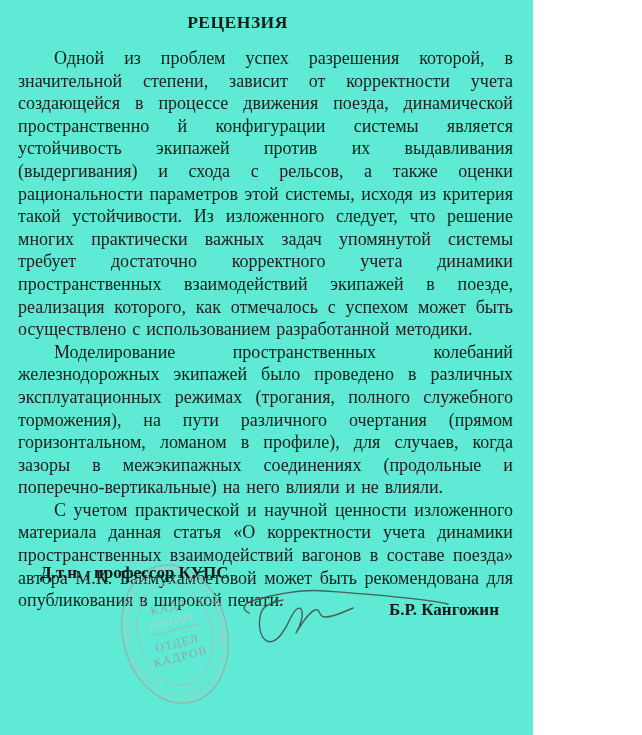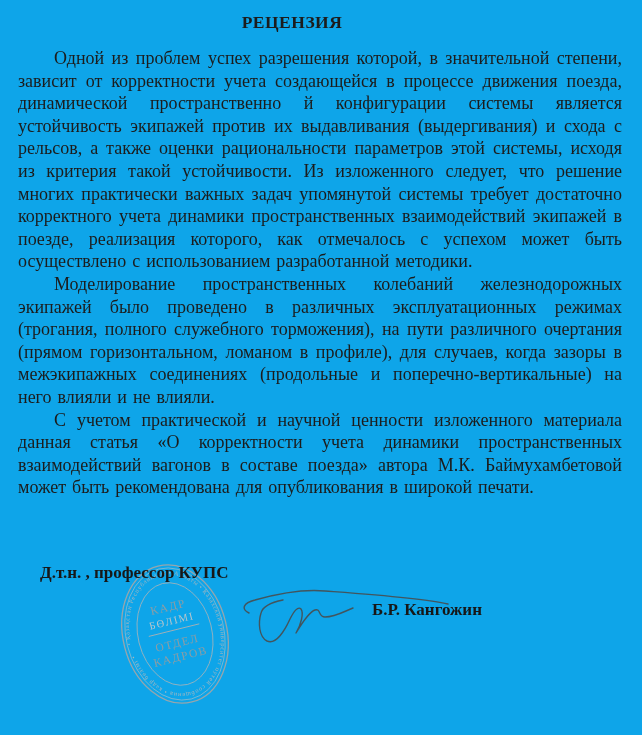--- a/index.html
+++ b/index.html
@@ -2,23 +2,23 @@
 <html><head>
 <meta charset="utf-8">
 <style>
   html, body {
     margin: 0;
     padding: 0;
     background: #ffffff;
   }
   .page {
     position: relative;
-    width: 642px;
+    width: 533px;
     height: 735px;
-    background: #0ea5e9;
+    background: #5eead4;
     font-family: "Liberation Serif", "DejaVu Serif", serif;
     color: #1c1c1c;
     overflow: hidden;
     box-sizing: border-box;
     padding: 12px 20px 0 18px;
   }
   .title {
     margin: 0 0 4px 0;
     font-size: 17.5px;
     font-weight: bold;
@@ -100,21 +100,21 @@
   .sig-label, .sig-name {
     position: absolute;
     font-family: "Liberation Serif", serif;
     font-size: 17px;
     font-weight: bold;
     color: #171717;
     z-index: 3;
     white-space: nowrap;
   }
   .sig-label { left: 40px; top: 563px; }
-  .sig-name  { left: 372px; top: 600px; }
+  .sig-name  { left: 389px; top: 600px; }
 </style>
 </head>
 <body>
 
 <div class="page">
 
   <h1 class="title">РЕЦЕНЗИЯ</h1>
 
 
   <p class="par first">Одной из проблем успех разрешения которой, в значительной степени, зависит от корректности учета создающейся в процессе движения поезда, динамической пространственно й конфигурации системы является устойчивость экипажей против их выдавливания (выдергивания) и схода с рельсов, а также оценки рациональности параметров этой системы, исходя из критерия такой устойчивости. Из изложенного следует, что решение многих практически важных задач упомянутой системы требует достаточно корректного учета динамики пространственных взаимодействий экипажей в поезде, реализация которого, как отмечалось с успехом может быть осуществлено с использованием разработанной методики.</p>

